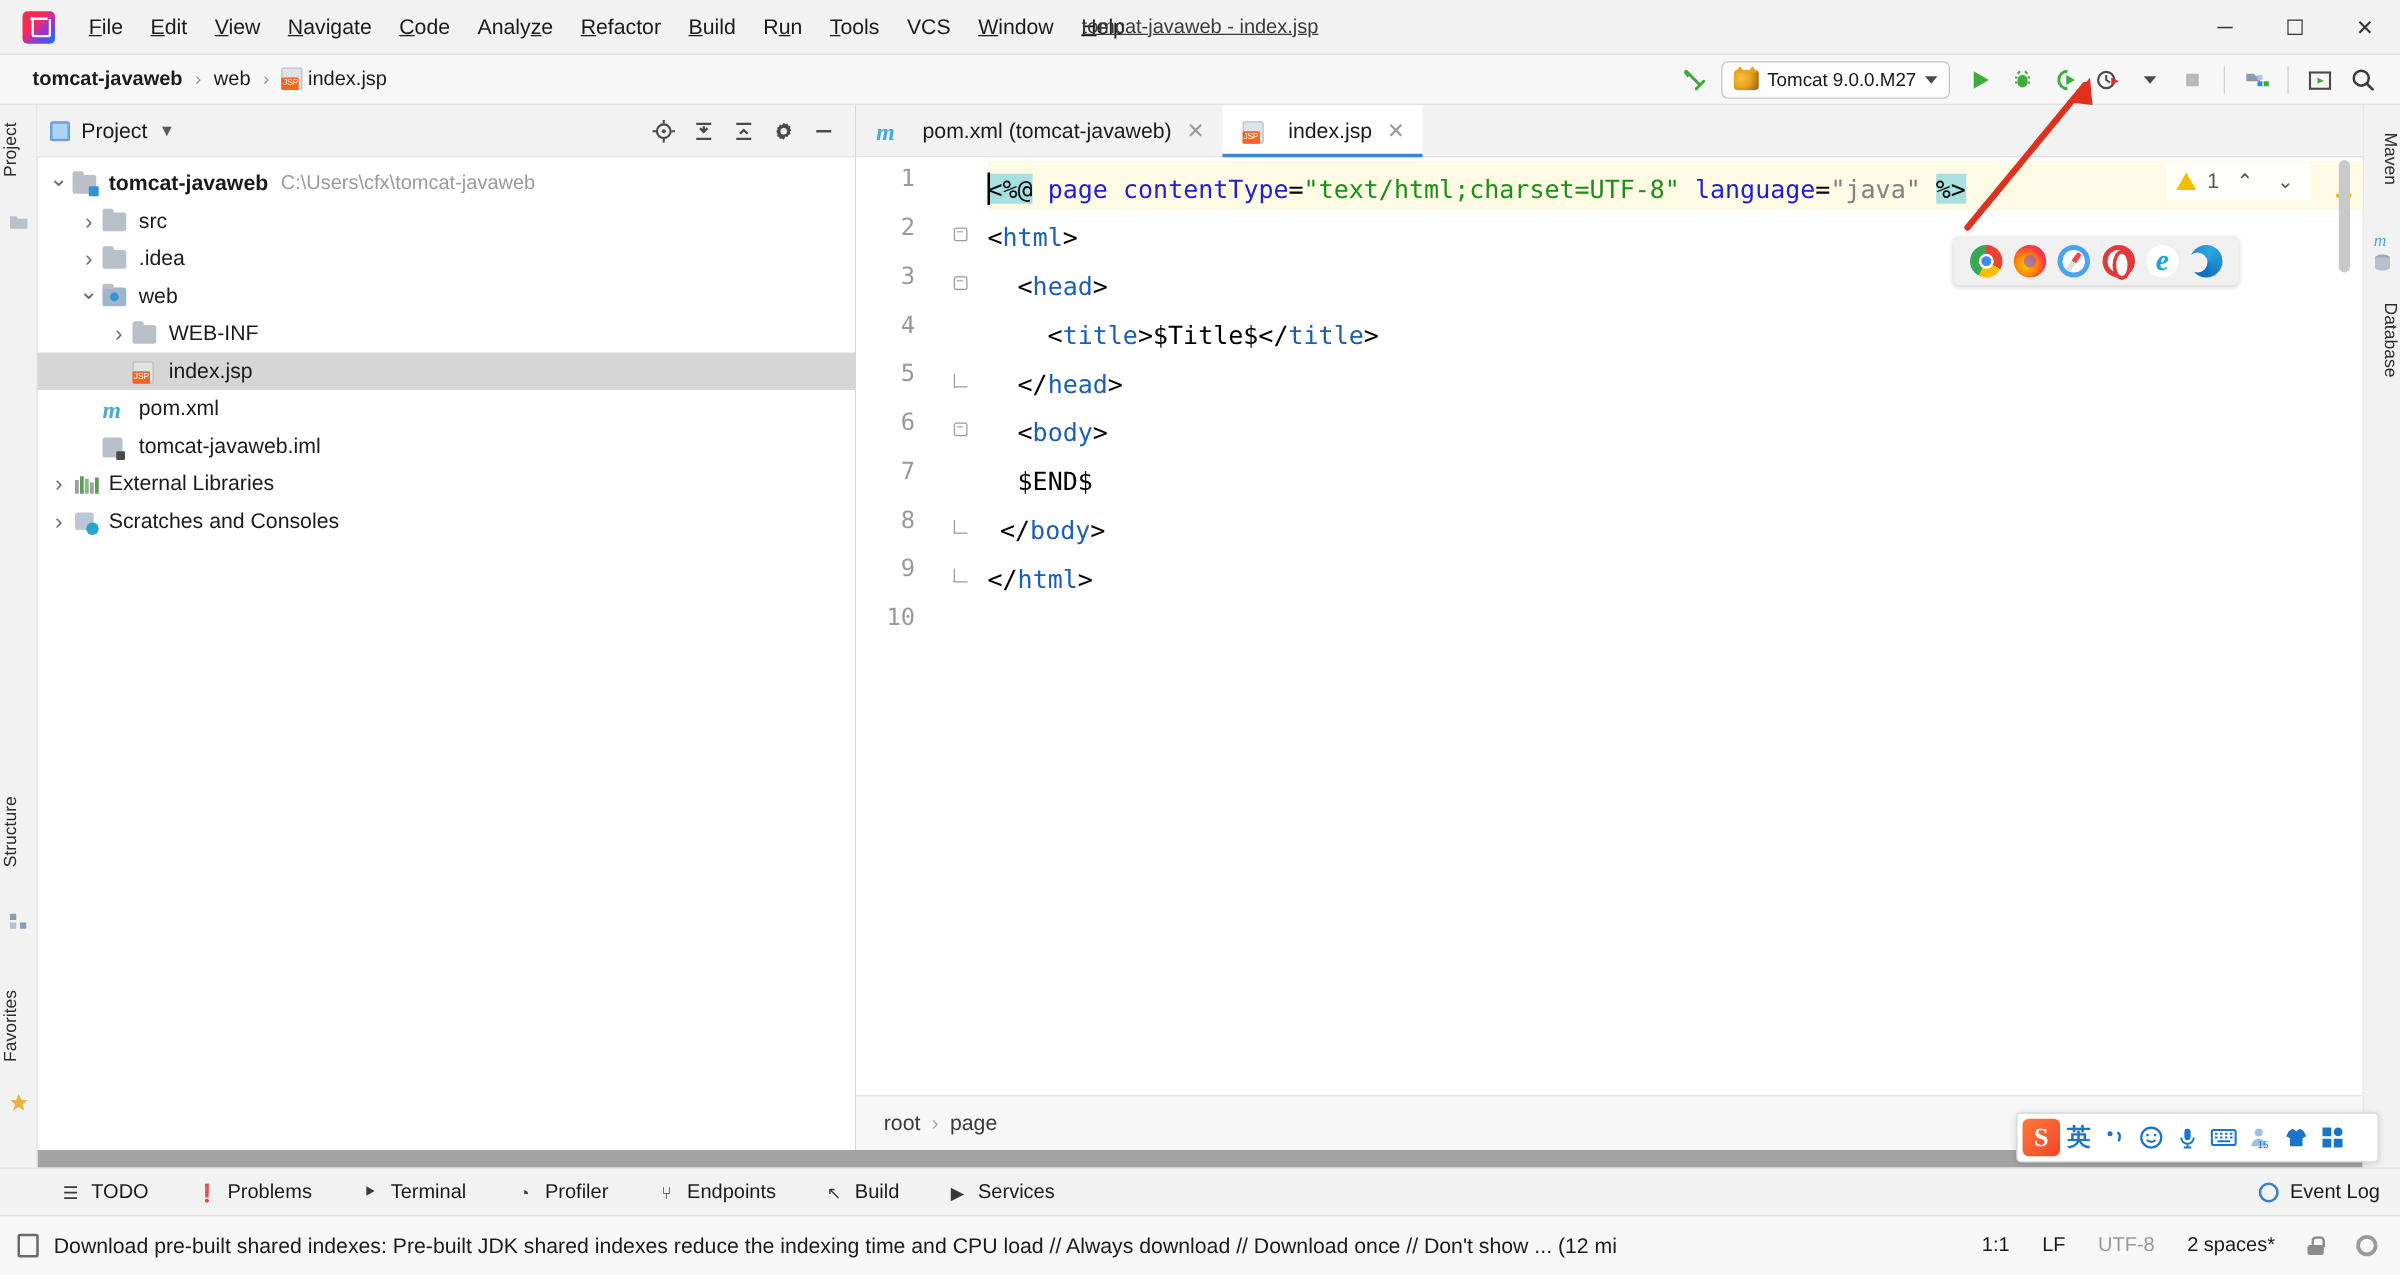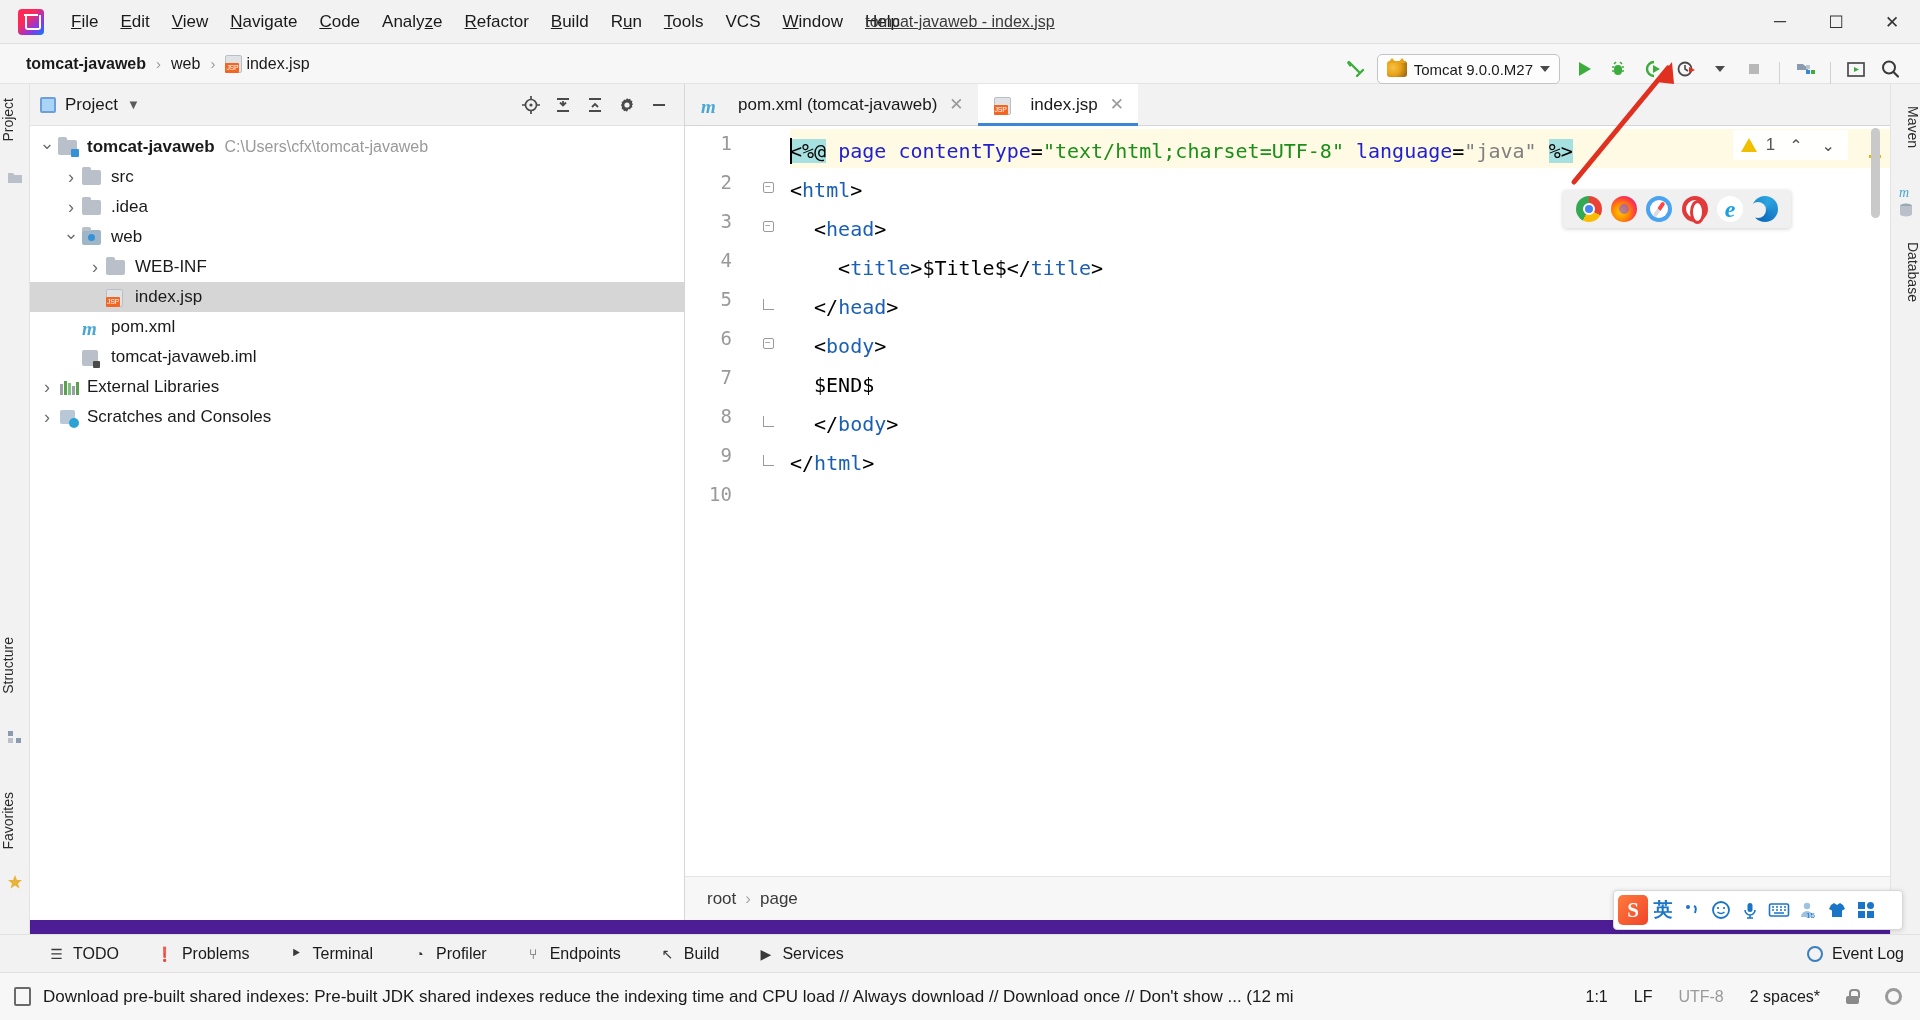--- a/index.html
+++ b/index.html
@@ -3,21 +3,21 @@
 <meta charset="utf-8">
 <style>
   * { box-sizing: border-box; margin: 0; padding: 0; }
   html, body {
     width: 1920px; height: 1020px;
     overflow: hidden;
     font-family: "Liberation Sans", sans-serif;
     background: #f2f2f2;
     color: #1a1a1a;
   }
-  #app { position: relative; width: 1920px; height: 1020px; background:#4c1d95; }
+  #app { position: relative; width: 1920px; height: 1020px; background:#a3a3a3; }
 
   
   .menubar {
     position: absolute; top:0; left:0; width:1920px; height:44px;
     background:#f2f2f2; display:flex; align-items:center;
     border-bottom:1px solid #e0e0e0;
   }
   .ij-logo {
     width:26px; height:26px; margin-left:18px; margin-right:16px;
     border-radius:4px; position:relative;
@@ -62,21 +62,21 @@
     margin-right:4px;
     background:#dfe3e6; border:1px solid #b9bfc4; border-radius:2px;
   }
   .jsp-ic::after{
     content:"JSP"; position:absolute; left:-1px; bottom:-1px; font-size:7px; line-height:8px;
     background:#f26522; color:#fff; padding:1px 1px 1px 1px; font-family:"Liberation Sans",sans-serif;
     border-radius:1px; letter-spacing:-0.3px;
   }
 
   .toolbar-right {
-    position:absolute; right:14px; top:0; height:40px; display:flex; align-items:flex-end; gap:2px;
+    position:absolute; right:14px; top:0; height:40px; display:flex; align-items:center; gap:2px;
   }
   .tb-btn {
     width:32px; height:30px; display:flex; align-items:center; justify-content:center;
     border-radius:4px;
   }
   .run-config {
     display:flex; align-items:center; gap:7px; height:30px; padding:0 9px;
     border:1px solid #c4c4c4; border-radius:5px; background:#fdfdfd; font-size:15px;
     margin-right:6px; margin-left:4px;
   }
@@ -602,21 +602,21 @@
           </div>
         </div>
       <div class="code" id="code">
           <div class="cl" style="top: 6px; left: 0px;"><span class="k-jsp sel-hl">&lt;%@</span><span class="k-plain"> </span><span class="k-attr">page</span><span class="k-plain"> </span><span class="k-attr">contentType</span><span class="k-brk">=</span><span class="k-str">"text/html;charset=UTF-8"</span><span class="k-plain"> </span><span class="k-attr">language</span><span class="k-brk">=</span><span class="k-plain">"java"</span><span class="k-plain"> </span><span class="k-jsp sel-hl">%&gt;</span></div>
           <div class="cl" style="top: 45px; left: 0px;"><span class="k-brk">&lt;</span><span class="k-tag">html</span><span class="k-brk">&gt;</span></div>
           <div class="cl" style="top: 84px; left: 24.04px;"><span class="k-brk">&lt;</span><span class="k-tag">head</span><span class="k-brk">&gt;</span></div>
           <div class="cl" style="top: 123px; left: 48.08px;"><span class="k-brk">&lt;</span><span class="k-tag">title</span><span class="k-brk">&gt;</span><span class="k-blk">$Title$</span><span class="k-brk">&lt;/</span><span class="k-tag">title</span><span class="k-brk">&gt;</span></div>
           <div class="cl" style="top: 162px; left: 24.04px;"><span class="k-brk">&lt;/</span><span class="k-tag">head</span><span class="k-brk">&gt;</span></div>
           <div class="cl" style="top: 201px; left: 24.04px;"><span class="k-brk">&lt;</span><span class="k-tag">body</span><span class="k-brk">&gt;</span></div>
           <div class="cl" style="top: 240px; left: 24.04px;"><span class="k-blk">$END$</span></div>
-          <div class="cl" style="top: 279px; left: 24px;"><span class="k-brk">&lt;/</span><span class="k-tag">body</span><span class="k-brk">&gt;</span></div>
+          <div class="cl" style="top: 279px; left: 10px;"><span class="k-brk">&lt;/</span><span class="k-tag">body</span><span class="k-brk">&gt;</span></div>
           <div class="cl" style="top: 318px; left: 0px;"><span class="k-brk">&lt;/</span><span class="k-tag">html</span><span class="k-brk">&gt;</span></div>
           <div class="cl" style="top: 357px; left: 0px;"></div>
         </div>
 
       <div class="warn-badge">
         <span class="tri-warn"></span>
         <span>1</span>
         <span class="chev">⌃</span>
         <span class="chev">⌄</span>
       </div>

